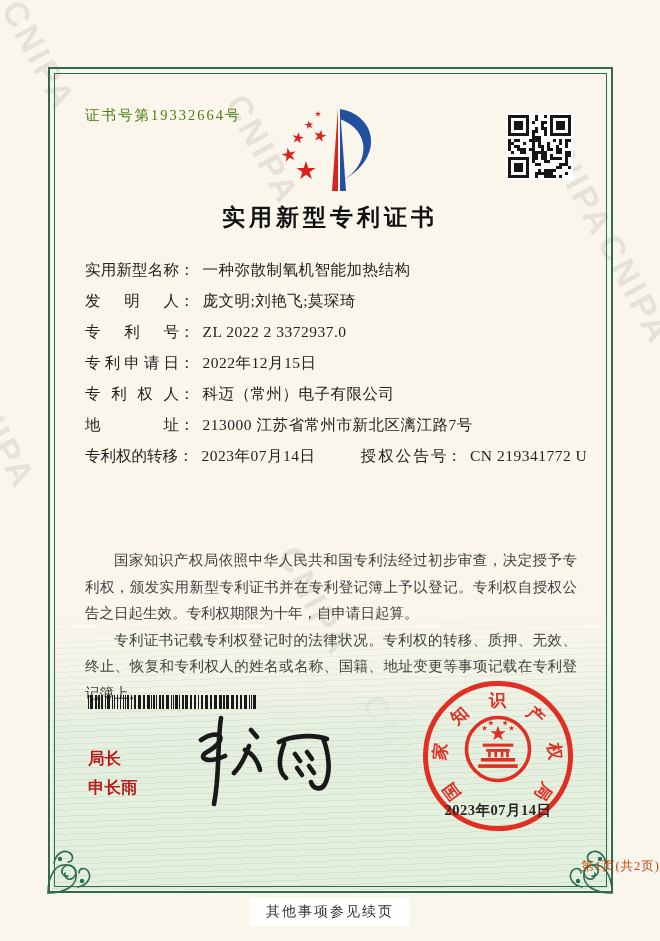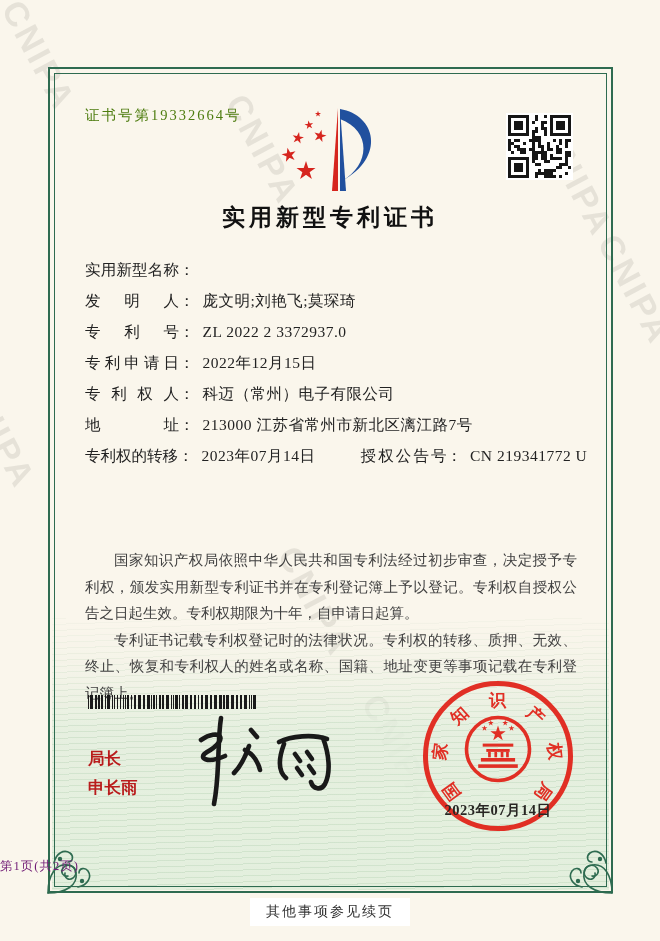--- a/index.html
+++ b/index.html
@@ -71,22 +71,22 @@
   .seal-char{
     position:absolute;font-size:17px;font-weight:bold;color:#e1251b;z-index:2;
     font-family:"Liberation Serif","DejaVu Serif",serif;
   }
   .seal-emblem{position:absolute;left:39px;top:30px;z-index:1;}
   .seal-date{
     position:absolute;left:0;top:120px;width:100%;text-align:center;z-index:4;
     font-size:14.5px;font-weight:bold;color:#1e1c1a;letter-spacing:.5px;
   }
   .page-num{
-    position:absolute;left:0;top:858px;width:100%;text-align:left;z-index:2;
-    font-size:12.5px;color:#701a75;letter-spacing:1px;
+    position:absolute;left:0;top:858px;width:100%;text-align:right;z-index:2;
+    font-size:12.5px;color:#c2410c;letter-spacing:1px;
   }
   .footer-note{
     position:absolute;left:50%;top:898px;transform:translateX(-50%);z-index:3;
     background:#ffffff;padding:5px 16px;font-size:14px;color:#333;letter-spacing:2px;
     white-space:nowrap;
     text-align:center;
   }
   .flourish{position:absolute;z-index:2;}
   .flourish.br{right:46px;bottom:46px;}
   .flourish.bl{left:46px;bottom:46px;transform:scaleX(-1);}
@@ -366,20 +366,21 @@
       <rect x="15" y="20" width="1" height="1" fill="#161616"></rect>
       <rect x="17" y="20" width="1" height="1" fill="#161616"></rect>
     </svg>
 
   <div class="title">实用新型专利证书</div>
 
   <div class="fields">
     <div class="frow">
       <span class="flabel">实用新型名称</span>
         <span class="fcolon">：</span>
+        <span class="fvalue">一种弥散制氧机智能加热结构</span>
     </div>
     <div class="frow">
       <span class="flabel">发明人</span>
         <span class="fcolon">：</span>
         <span class="fvalue">庞文明;刘艳飞;莫琛琦</span>
     </div>
     <div class="frow">
       <span class="flabel">专利号</span>
         <span class="fcolon">：</span>
         <span class="fvalue">ZL 2022 2 3372937.0</span>

